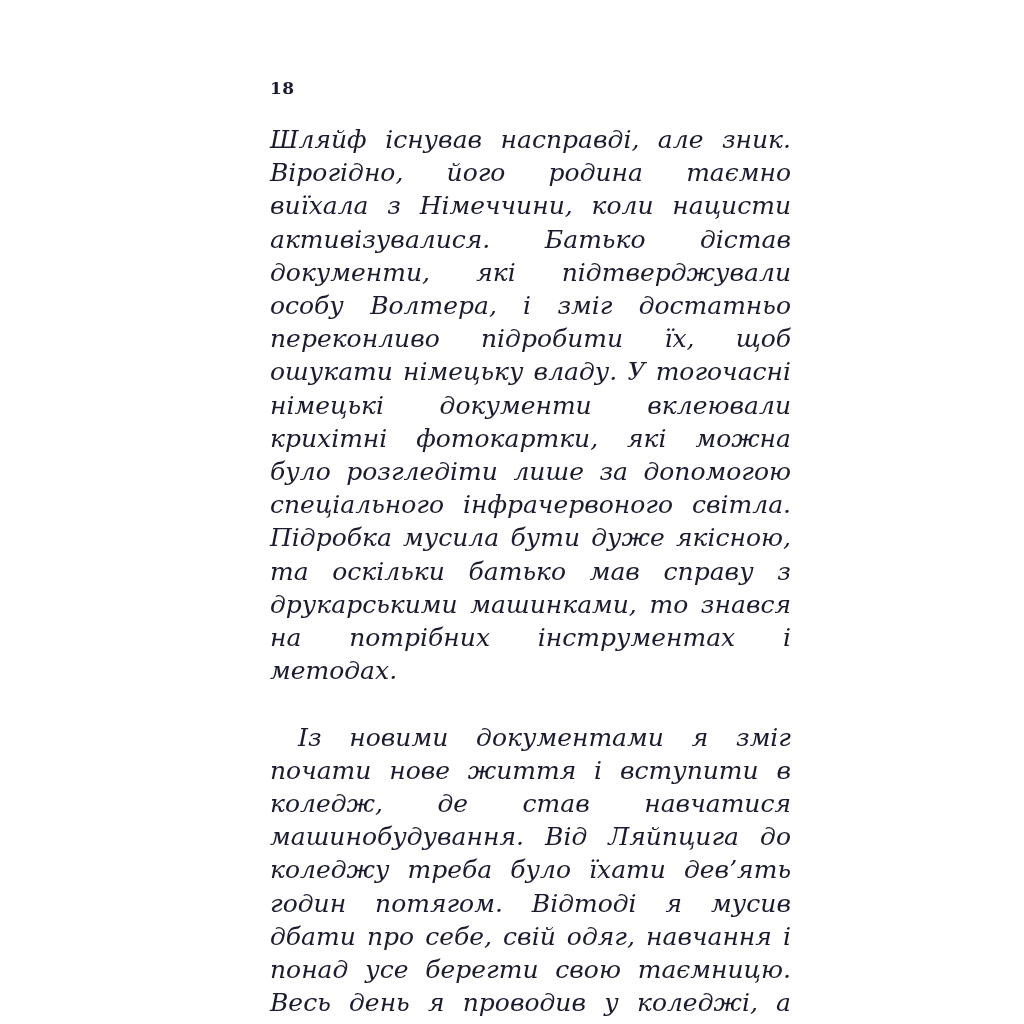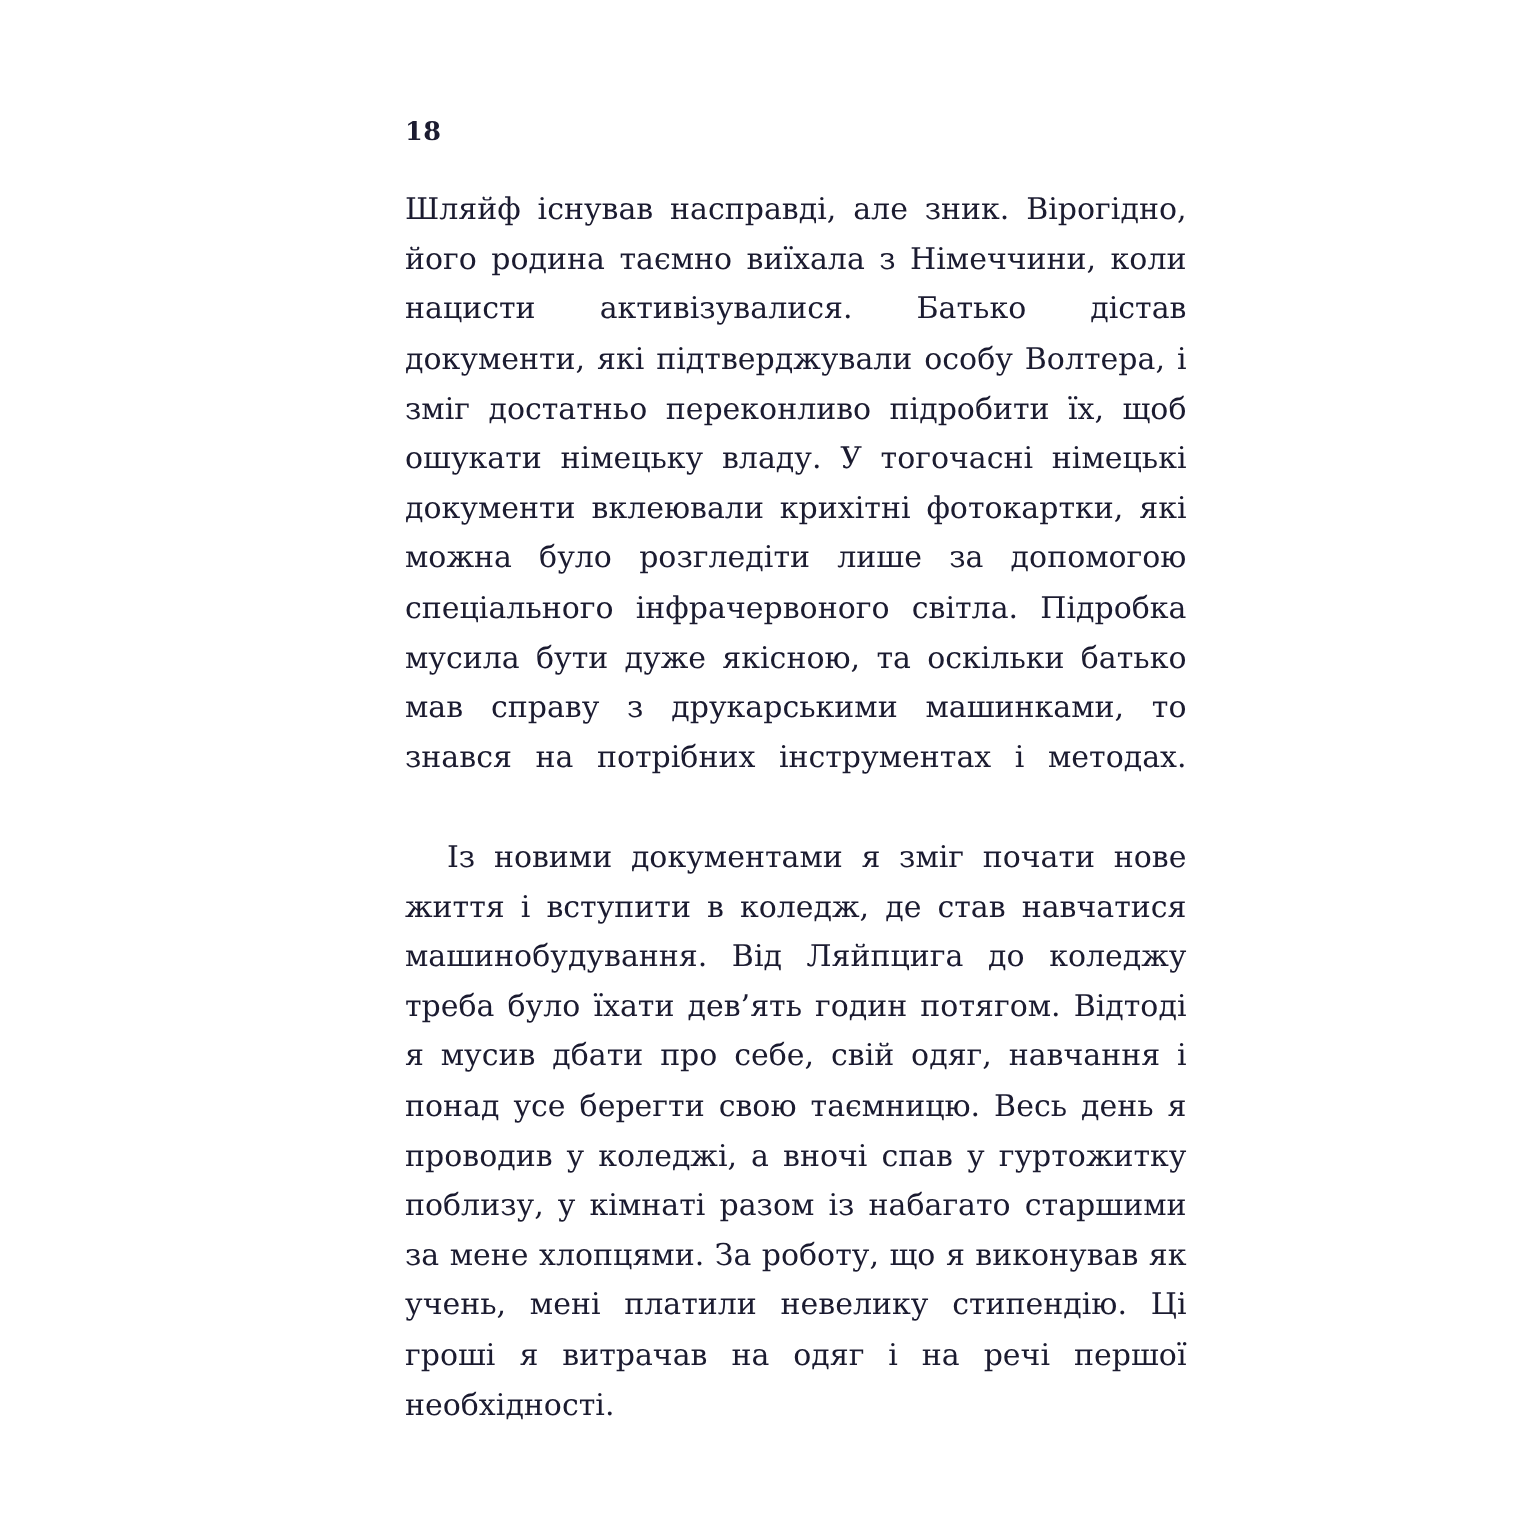--- a/index.html
+++ b/index.html
@@ -39,28 +39,29 @@
   
   .textblock {
     position: absolute;
     left: 270px;
     top: 123px;
     width: 521px;
   }
 
   .para {
     margin: 0;
-    font-size: 20px;
+    font-size: 25px;
     line-height: 33.2px;
     color: #1b1b30;
     text-align: justify;
     text-justify: inter-word;
     text-indent: 0;
     word-spacing: 0px;
     hyphens: manual;
+    font-style: italic;
   }
 
   .para + .para {
     text-indent: 28px;
   }
 
   
   .para:after {
     content: "";
     display: inline-block;

